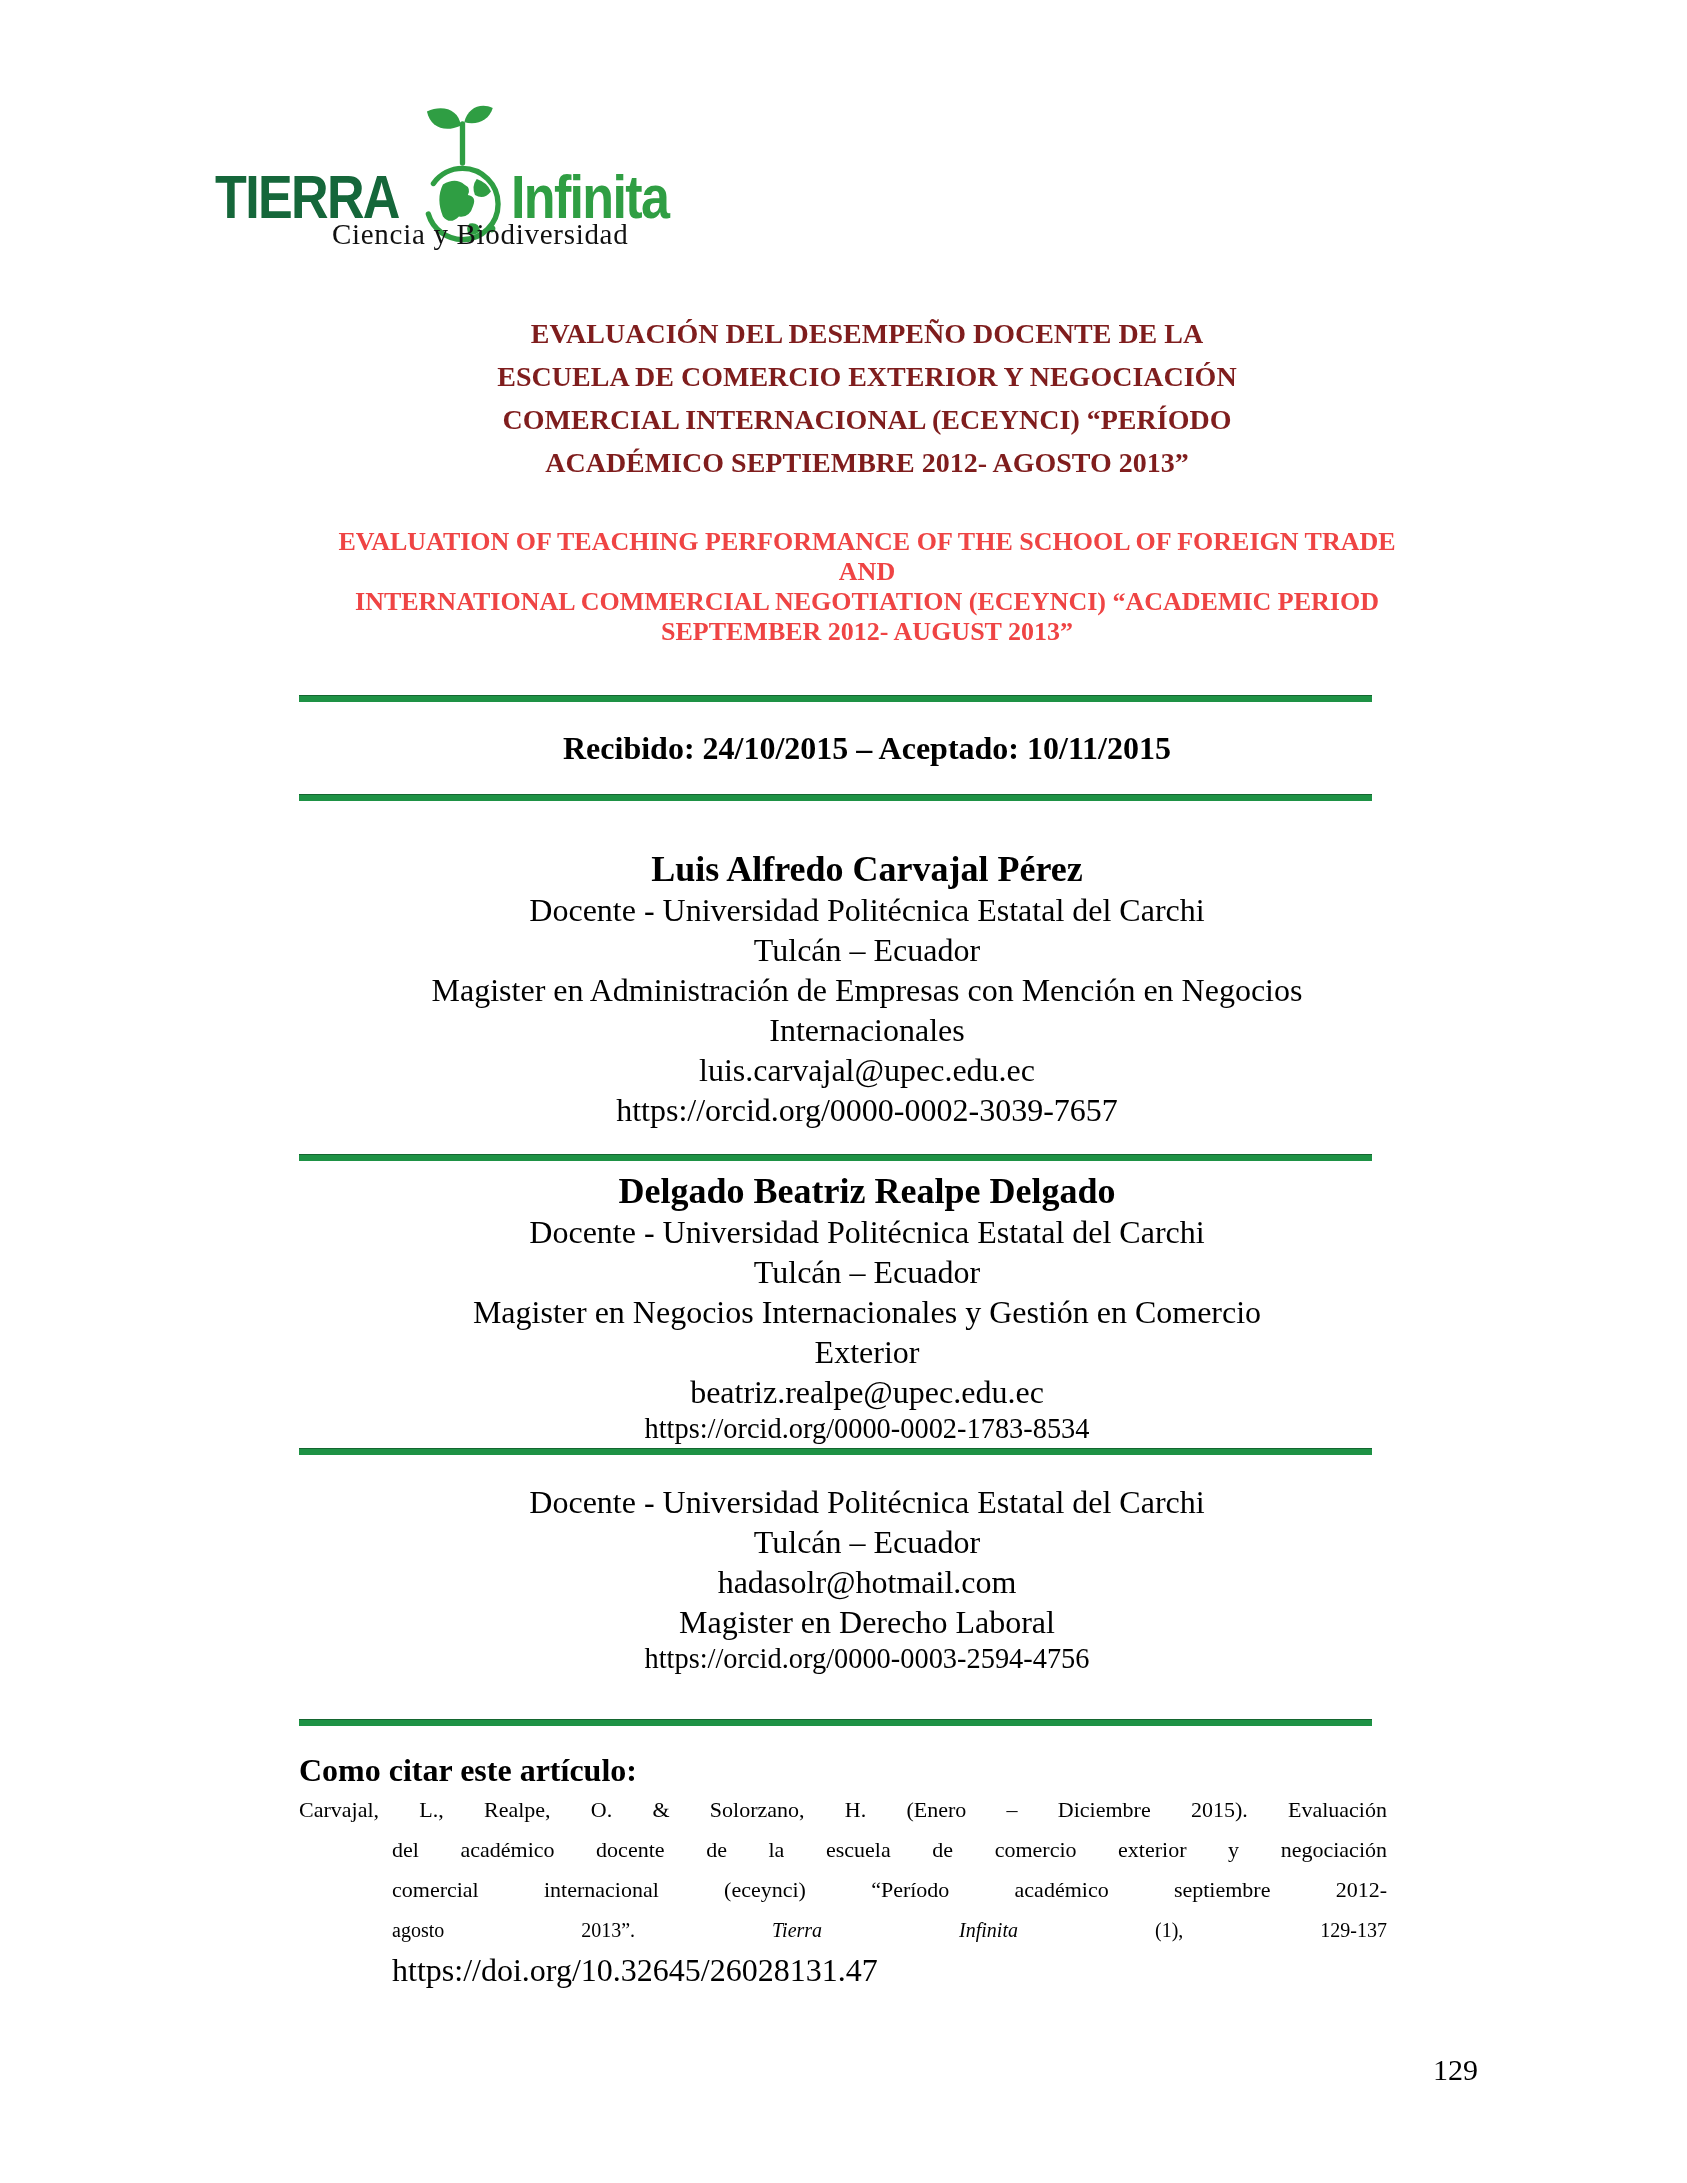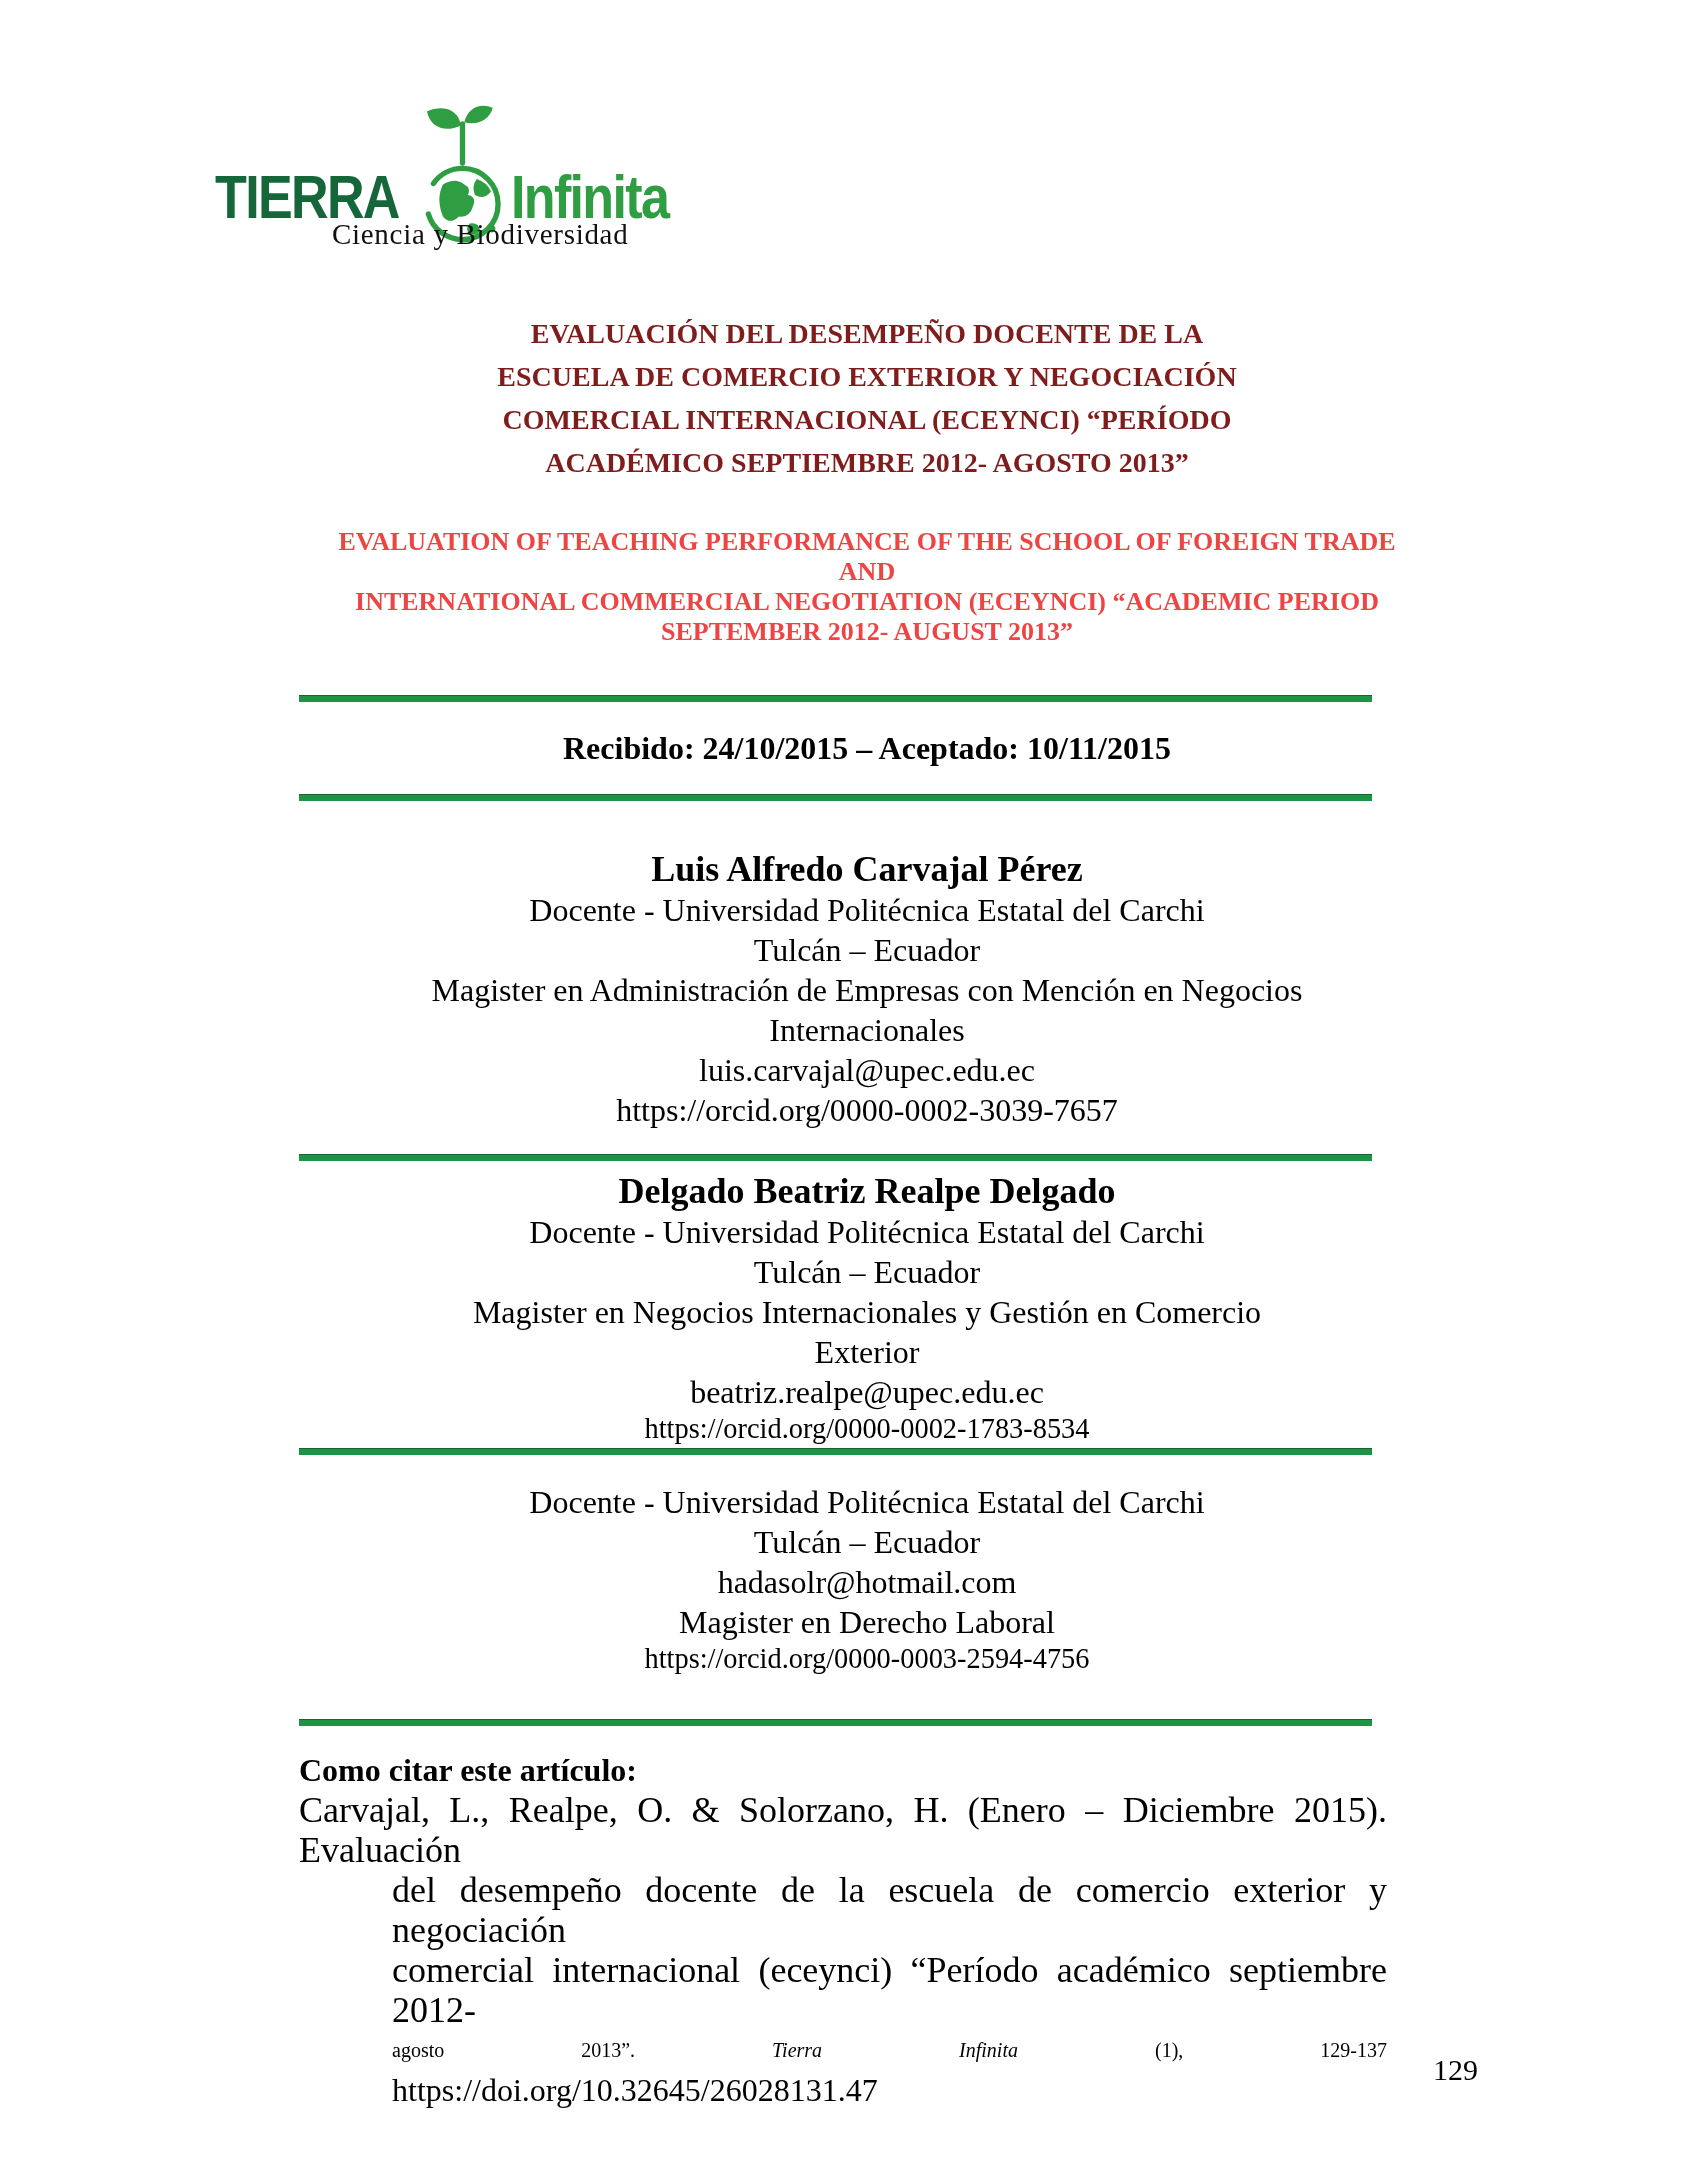--- a/index.html
+++ b/index.html
@@ -50,21 +50,21 @@
     background:#1e9245;border-top:0.7px solid #146630;
   }
   
   .author-block{position:absolute;left:318px;width:1098px;text-align:center;}
   .author-name{font-weight:bold;font-size:36px;line-height:42px;}
   .author-line{font-size:32px;line-height:40px;}
   .orcid-small{font-size:28.4px;line-height:34px;}
   
   .citation{position:absolute;left:299px;top:1750px;width:1088px;}
   .cite-heading{font-weight:bold;font-size:32px;line-height:40px;}
-  .cite-line{font-size:36px;line-height:40px;text-align:justify;text-align-last:justify;}
+  .cite-line{font-size:22px;line-height:40px;text-align:justify;text-align-last:justify;}
   .cite-indent{margin-left:93px;}
   .cite-flex{display:flex;justify-content:space-between;font-size:20px;line-height:40px;margin-left:93px;}
   .cite-doi{font-size:32px;line-height:40px;margin-left:93px;text-align:right;text-align-last:left;}
   .italic{font-style:italic;}
   
   .page-number{position:absolute;left:1409px;top:2053px;width:93px;text-align:center;font-size:30px;}
 </style>
 </head>
 <body>
 
@@ -134,21 +134,21 @@
   <div class="author-line">Tulcán – Ecuador</div>
   <div class="author-line">hadasolr@hotmail.com</div>
   <div class="author-line">Magister en Derecho Laboral</div>
   <div class="orcid-small">https://orcid.org/0000-0003-2594-4756</div>
 </div>
 <div class="rule" style="top:1719px"></div>
 
 <div class="citation">
   <div class="cite-heading">Como citar este artículo:</div>
   <div class="cite-line">Carvajal, L., Realpe, O. &amp; Solorzano, H. (Enero – Diciembre 2015). Evaluación</div>
-  <div class="cite-line cite-indent">del desempeño docente de la escuela de comercio exterior y negociación</div>
+  <div class="cite-line cite-indent">del académico docente de la escuela de comercio exterior y negociación</div>
   <div class="cite-line cite-indent">comercial internacional (eceynci) “Período académico septiembre 2012-</div>
   <div class="cite-flex">
     <span>agosto</span>
     <span>2013”.</span>
     <span class="italic">Tierra</span>
     <span class="italic">Infinita</span>
     <span>(1),</span>
     <span>129-137</span>
   </div>
   <div class="cite-doi">https://doi.org/10.32645/26028131.47</div>

